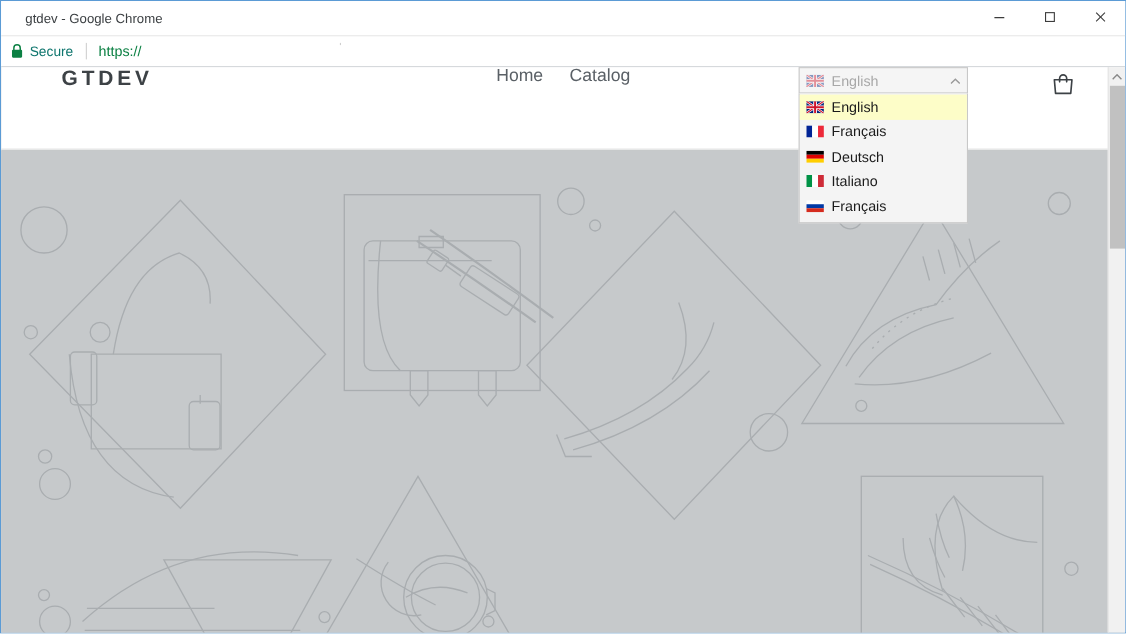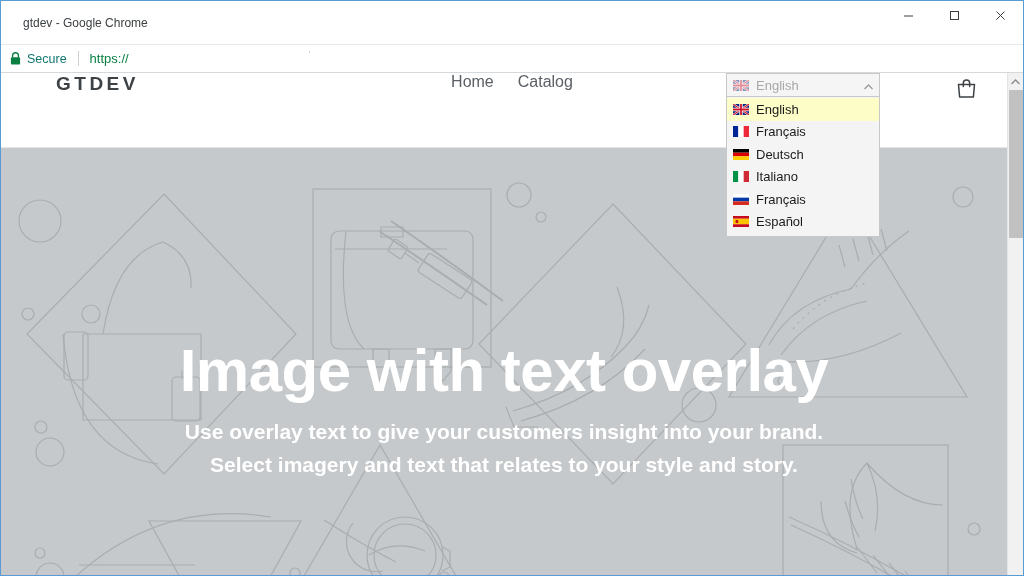--- a/index.html
+++ b/index.html
@@ -15,21 +15,21 @@
     position: relative;
     width: 1024px; height: 576px;
     background: #ffffff;
     border: 1px solid #5b9bd5;
     overflow: hidden;
   }
 
   
   .titlebar {
     position: relative;
-    height: 44px;
+    height: 32px;
     background: #ffffff;
     display: flex;
     align-items: center;
     border-bottom: 1px solid #e8e8e8;
   }
   .title-text {
     margin-left: 22px;
     font-size: 12px;
     color: #3c4043;
     line-height: 1;
@@ -383,24 +383,20 @@
           <path d="M74 428 q86 -78 196 -60"></path>
           <path d="M76 436 h196"></path>
           <path d="M78 416 h90 M152 416 h42"></path>
           <circle cx="39" cy="404" r="5"></circle>
           <circle cx="49" cy="428" r="14"></circle>
 
           <path d="M1000 452 L1006 470 L992 470 Z"></path>
         </g>
       </svg>
 
-      <div class="hero-copy">
-        <div class="hero-title">Image with text overlay</div>
-        <div class="hero-sub">Use overlay text to give your customers insight into your brand. Select imagery and text that relates to your style and story.</div>
-      </div>
     </div>
 
     <div class="lang-wrap">
 
       <div class="lang-select">
         <svg class="flag flag-dim" viewBox="0 0 16 11">
           <rect width="16" height="11" fill="#00247d"></rect>
           <path d="M0 0 L16 11 M16 0 L0 11" stroke="#fff" stroke-width="2.2"></path>
           <path d="M0 0 L16 11 M16 0 L0 11" stroke="#cf142b" stroke-width="1.1"></path>
           <path d="M8 0 V11 M0 5.5 H16" stroke="#fff" stroke-width="3.4"></path>
@@ -456,29 +452,20 @@
 
         <div class="lang-item">
           <svg class="flag" viewBox="0 0 16 11">
             <rect width="16" height="3.67" fill="#fff"></rect>
             <rect y="3.67" width="16" height="3.66" fill="#0039a6"></rect>
             <rect y="7.33" width="16" height="3.67" fill="#d52b1e"></rect>
           </svg>
           <span class="lbl">Français</span>
         </div>
 
-        <div class="lang-item">
-          <svg class="flag" viewBox="0 0 16 11">
-            <rect width="16" height="2.75" fill="#c60b1e"></rect>
-            <rect y="2.75" width="16" height="5.5" fill="#ffc400"></rect>
-            <rect y="8.25" width="16" height="2.75" fill="#c60b1e"></rect>
-            <rect x="2.6" y="4" width="2.6" height="3" fill="#c60b1e"></rect>
-          </svg>
-          <span class="lbl">Español</span>
-        </div>
 
       </div>
     </div>
 
     <div class="scrollbar">
       <div class="sb-up">
         <svg width="9" height="6" viewBox="0 0 9 6">
             <path d="M0.5 5 L4.5 1 L8.5 5" fill="none" stroke="#8a8a8a" stroke-width="1.3"></path>
           </svg>
       </div>

